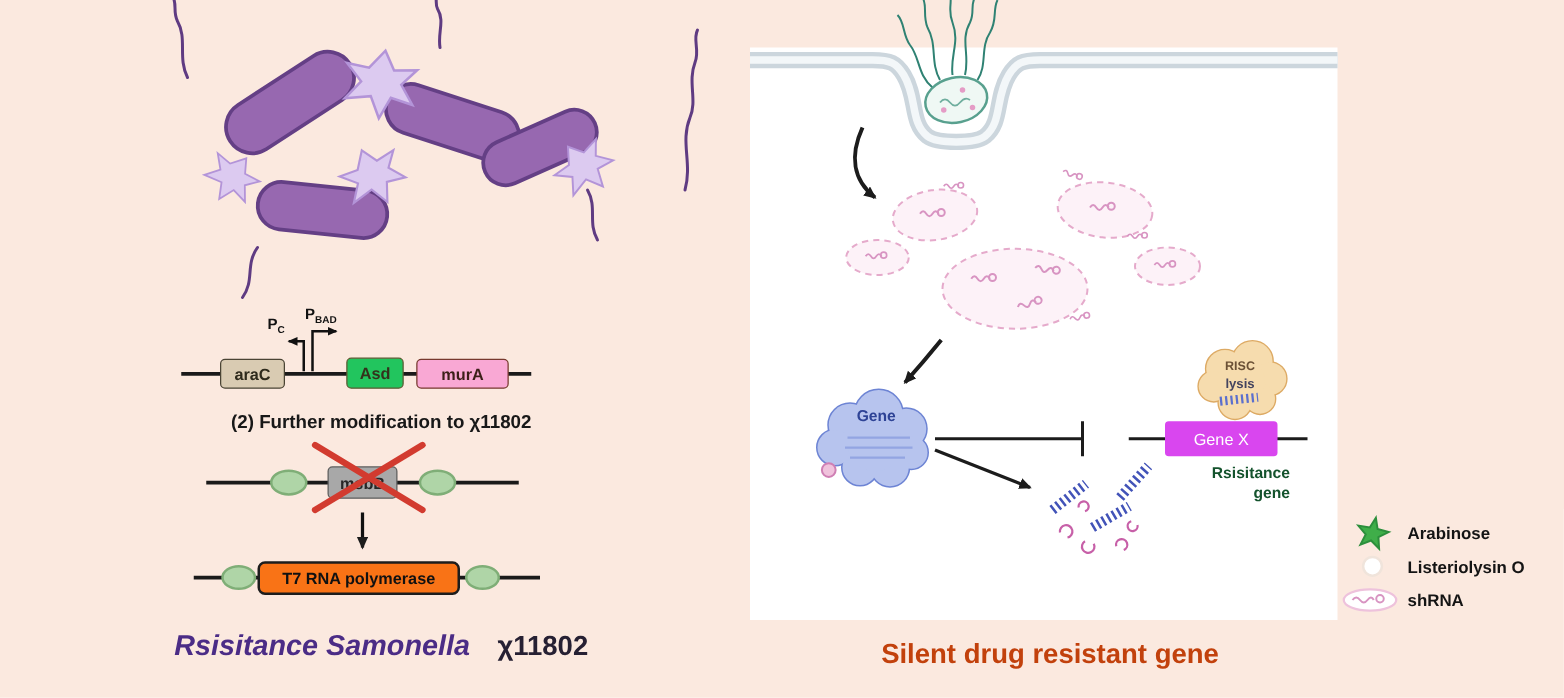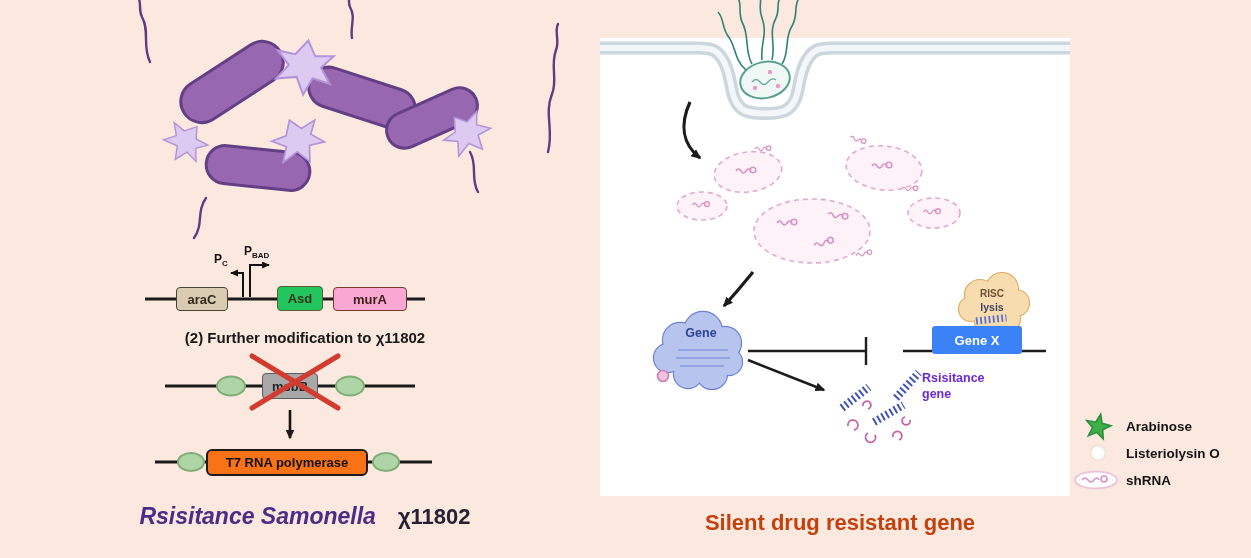--- a/index.html
+++ b/index.html
@@ -19,22 +19,22 @@
   .asd  { left: 277px; top: 286px; width: 46px; height: 25px; background: #22c55e; border: 1.6px solid #5b5a32; font-size: 13px; color: #34321c; }
   .mura { left: 333px; top: 287px; width: 74px; height: 24px; background: #f9a8d4; border: 1.6px solid #77392e; font-size: 13px; color: #3c1f18; }
   .msbb { left: 262px; top: 373px; width: 56px; height: 26px; background: #a8a8a8; border: 1.6px solid #5c5c5c; font-size: 13px; color: #262626; }
   .t7   { left: 206px; top: 449px; width: 162px; height: 27px; background: #f97316; border: 2px solid #1d1d1d; border-radius: 6px; font-size: 13px; color: #111; }
   .caption-left { left: 95px; top: 503px; width: 420px; text-align: center; font-size: 23px; font-weight: bold; color: #4b2c86; font-style: italic; }
   .caption-left .strain { font-style: normal; color: #262033; font-size: 22px; padding-left: 22px; }
   .header-right { left: 845px; top: 7px; width: 190px; text-align: center; font-size: 15px; font-weight: 500; color: #1c1c1c; }
   .dicer-label { left: 672px; top: 326px; width: 58px; text-align: center; font-size: 12.5px; font-weight: bold; color: #2e4396; }
   .risc-label  { left: 963px; top: 288px; width: 58px; text-align: center; font-size: 10px; font-weight: bold; color: #6b5136; }
   .sirna-label { left: 963px; top: 301px; width: 58px; text-align: center; font-size: 10.5px; font-weight: bold; color: #44445f; }
-  .genex { left: 932px; top: 326px; width: 90px; height: 28px; background: #3b82f6; border-radius: 3px; color: #ffffff; font-size: 13px; display: flex; align-items: center; justify-content: center; font-weight: bold; }
-  .resistance { left: 922px; top: 371px; width: 110px; text-align: left; font-size: 12.5px; font-weight: bold; color: #6d28d9; white-space: pre-line; line-height: 1.25; }
+  .genex { left: 932px; top: 337px; width: 90px; height: 28px; background: #d946ef; border-radius: 3px; color: #ffffff; font-size: 13px; display: flex; align-items: center; justify-content: center; font-weight: normal; }
+  .resistance { left: 922px; top: 371px; width: 110px; text-align: right; font-size: 12.5px; font-weight: bold; color: #14532d; white-space: pre-line; line-height: 1.25; }
   .caption-right { left: 645px; top: 510px; width: 390px; text-align: center; font-size: 22px; font-weight: bold; color: #c2410c; }
   .legend-label { position: absolute; left: 1126px; font-size: 13.5px; font-weight: bold; color: #141414; }
   .lg1 { top: 419px; } .lg2 { top: 446px; } .lg3 { top: 473px; }
   .xoverlay { position: absolute; left: 240px; top: 352px; width: 110px; height: 62px; z-index: 5; }
   .txtlayer { z-index: 2; }
   svg.layer { z-index: 1; }
 </style>
 </head>
 <body>
 

